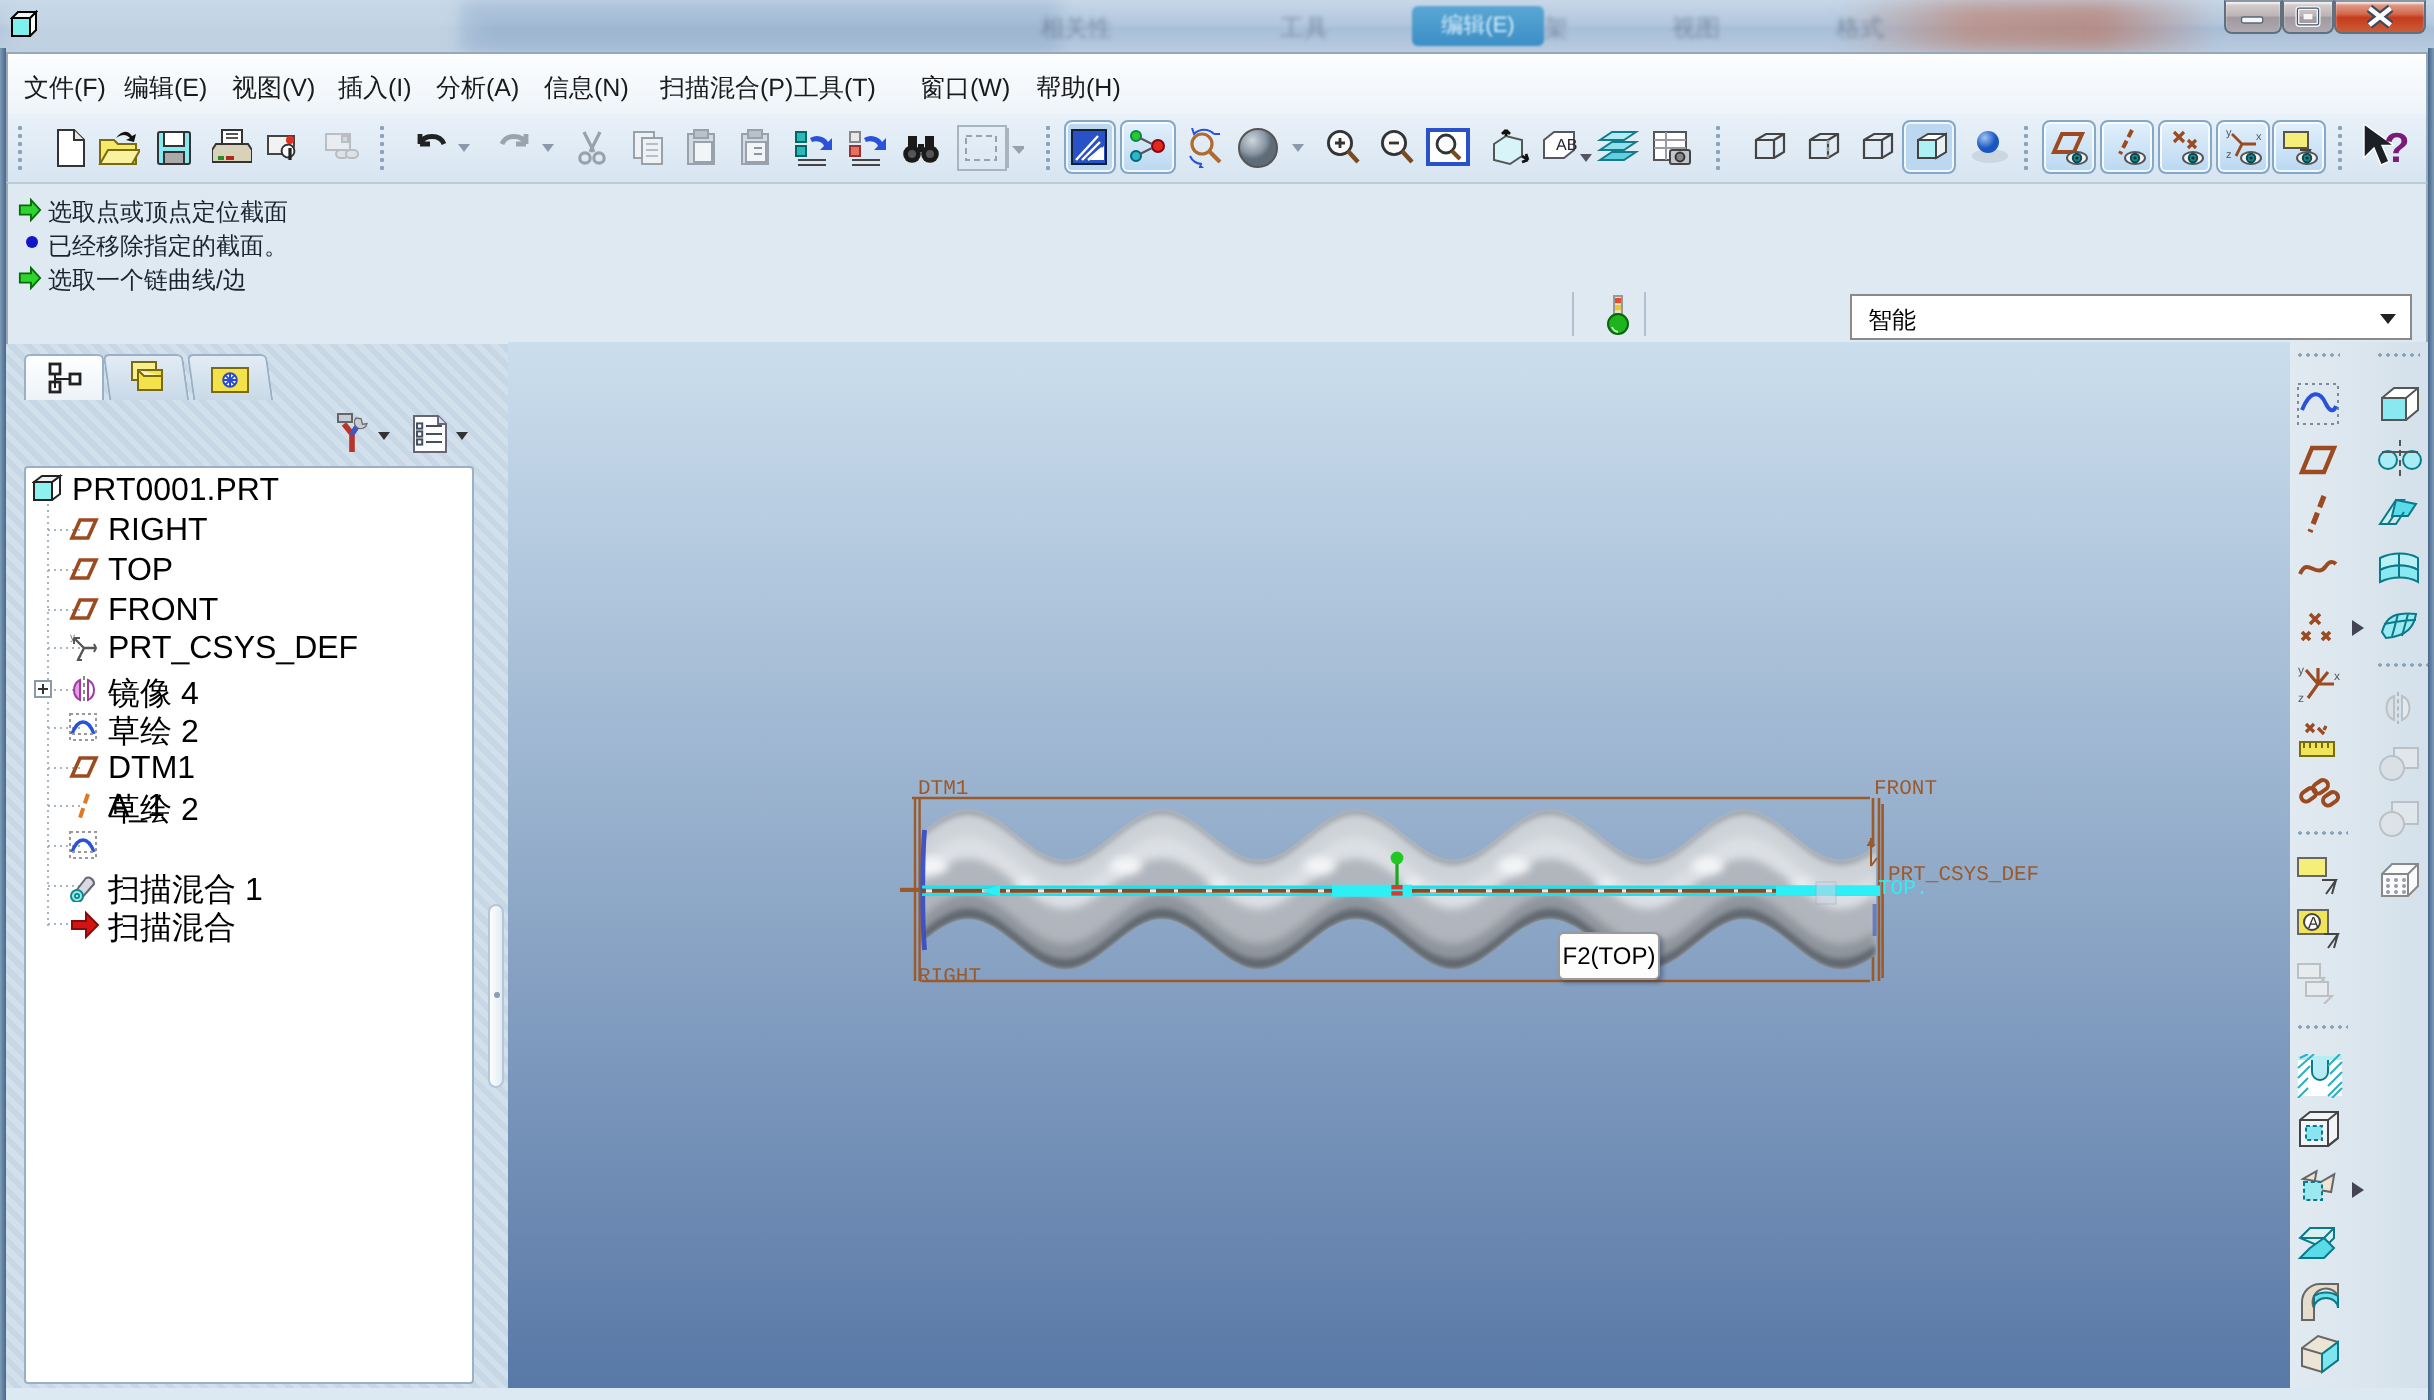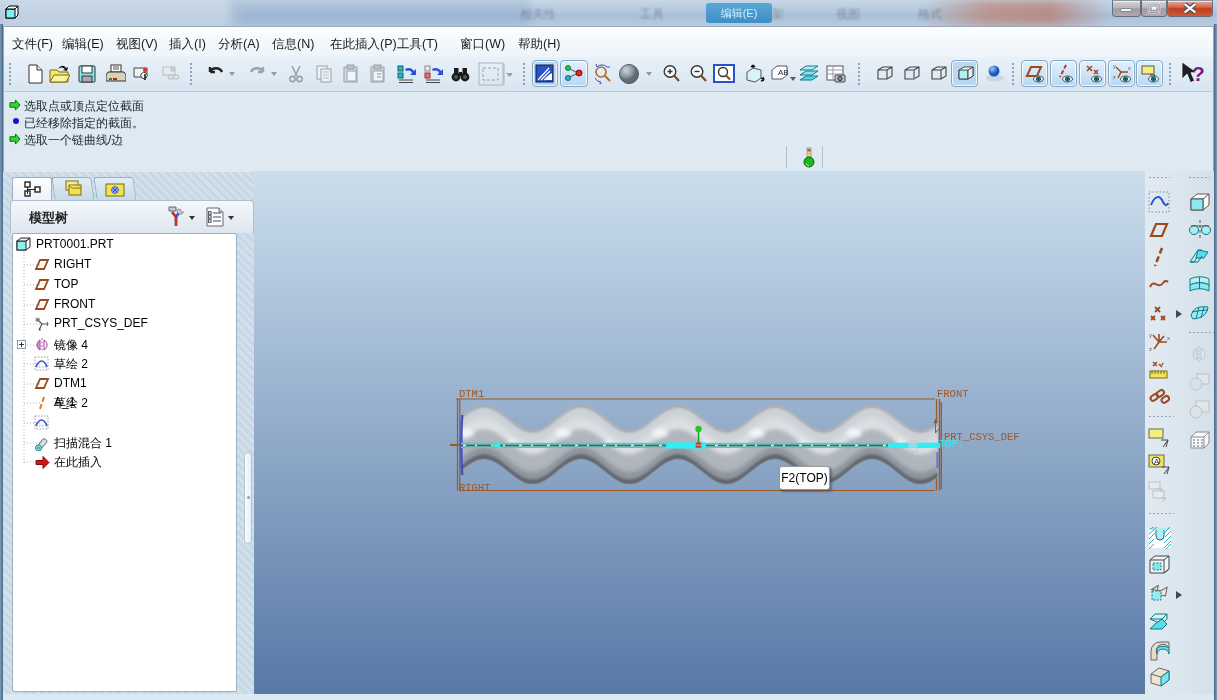--- a/index.html
+++ b/index.html
@@ -33,21 +33,21 @@
 #combo .ar{position:absolute;right:7px;top:9px;width:0;height:0;border-left:4.5px solid transparent;border-right:4.5px solid transparent;border-top:5px solid #222}
 
 #lp{left:3px;top:172px;width:257px;height:522px;background:repeating-linear-gradient(45deg,#d2e0ec 0 3px,#c8d7e6 3px 6px)}
 .tab{top:177px;height:23px;border:1px solid #9ab0c4;border-bottom:none;border-radius:3px 3px 0 0}
 #tab1{left:12px;width:40px;background:linear-gradient(180deg,#fdfefe,#eef3f8)}
 #tab2{left:53px;width:40px;background:linear-gradient(180deg,#e2ecf5,#c8d9e8);transform:skewX(8deg)}
 #tab3{left:95px;width:40px;background:linear-gradient(180deg,#e2ecf5,#c8d9e8);transform:skewX(8deg)}
 #mthead{left:10px;top:200px;width:244px;height:33px;background:linear-gradient(180deg,#f5f8fb,#dde6ef);border:1px solid #aebfd0;border-radius:4px 4px 0 0;border-bottom:none}
 #mthead b{position:absolute;left:18px;top:8px;font-size:13px;color:#222}
 #treebox{left:12px;top:233px;width:225px;height:459px;background:#fff;border:1px solid #9ab0c4;border-radius:2px}
-.trow{position:absolute;font-size:12px;color:#000;white-space:nowrap}
+.trow{position:absolute;font-size:16px;color:#000;white-space:nowrap}
 #sashthumb{left:244px;top:452px;width:8px;height:92px;background:linear-gradient(90deg,#fdfefe,#e3ecf4);border:1px solid #b5c7d6;border-radius:4px}
 
 #gfx{left:254px;top:171px;width:891px;height:523px;background:linear-gradient(180deg,#cbdeed 0%,#5878a6 100%)}
 #tooltip{left:779px;top:466px;width:51px;height:24px;background:#fdfdfd;border:1px solid #9a9a9a;border-radius:3px;box-shadow:1.5px 1.5px 2px rgba(40,60,90,.45);font-size:12px;color:#000;text-align:center;line-height:22px}
 
 #rtb{left:1145px;top:171px;width:69px;height:523px;background:linear-gradient(90deg,#e2eaf1,#d4e1ea)}
 
 #lbord{left:0;top:24px;width:3px;height:676px;background:linear-gradient(90deg,#7e9ab5,#46678c)}
 #rbord{left:1214px;top:24px;width:3px;height:676px;background:linear-gradient(90deg,#46678c,#7e9ab5)}
 #bbord{left:3px;top:694px;width:1211px;height:6px;background:#dce8f2}
@@ -88,21 +88,21 @@
         </svg>
       </div>
   </div>
   <div class="abs" id="menubar"></div>
   <span class="abs mi" style="left:12px">文件(F)</span>
   <span class="abs mi" style="left:62px">编辑(E)</span>
   <span class="abs mi" style="left:116px">视图(V)</span>
   <span class="abs mi" style="left:169px">插入(I)</span>
   <span class="abs mi" style="left:218px">分析(A)</span>
   <span class="abs mi" style="left:272px">信息(N)</span>
-  <span class="abs mi" style="left:330px">在此插入(P)</span>
+  <span class="abs mi" style="left:330px">扫描混合(P)</span>
   <span class="abs mi" style="left:397px">工具(T)</span>
   <span class="abs mi" style="left:460px">窗口(W)</span>
   <span class="abs mi" style="left:518px">帮助(H)</span>
   <div class="abs" id="toolbar"></div>
   <svg class="abs" style="left:26px;top:64px" width="18" height="20" viewBox="0 0 18 20">
       <path d="M3 1 h8 l5 5 v13 h-13 z" fill="#fff" stroke="#333"></path>
       <path d="M11 1 v5 h5" fill="#e8e8e8" stroke="#333"></path>
     </svg>
   <svg class="abs" style="left:48px;top:64px" width="22" height="20" viewBox="0 0 22 20">
       <path d="M2 6 h7 l2 2 h9 v10 h-18 z" fill="#f5e96a" stroke="#7a6a10"></path>
@@ -377,20 +377,24 @@
   </div>
   <svg class="abs" style="left:803px;top:147px" width="12" height="22" viewBox="0 0 12 22">
     <rect x="4" y="1" width="4" height="9" fill="#e8e0c8" stroke="#999"></rect>
     <rect x="4.5" y="2" width="3" height="2.6" fill="#e05030"></rect>
     <rect x="4.5" y="5.5" width="3" height="2.6" fill="#e8c830"></rect>
     <circle cx="6" cy="15" r="5" fill="#1eb41e" stroke="#0a650a"></circle>
     <path d="M3 16.5 a4 4 0 0 0 3 2.5" stroke="#b8f0b8" fill="none"></path>
   </svg>
   <div class="abs" style="left:786px;top:146px;width:1px;height:22px;background:#b0c2d2"></div>
   <div class="abs" style="left:822px;top:146px;width:1px;height:22px;background:#b0c2d2"></div>
+  <div class="abs" id="combo">
+      <span>智能</span>
+      <div class="ar"></div>
+    </div>
   <div class="abs" id="lp"></div>
   <div class="abs tab" id="tab2"></div>
   <div class="abs tab" id="tab3"></div>
   <div class="abs tab" id="tab1"></div>
   <svg class="abs" style="left:22px;top:181px" width="20" height="16" viewBox="0 0 20 16">
     <g fill="#fff" stroke="#222" stroke-width="1.4">
         <rect x="3" y="1" width="5" height="5"></rect>
         <rect x="3" y="10" width="5" height="5"></rect>
         <rect x="13" y="6" width="5" height="5"></rect>
       </g>
@@ -401,23 +405,20 @@
         <rect x="4" y="1" width="12" height="9" fill="#f7ef8e" stroke="#7a6a10"></rect>
         <rect x="7" y="5" width="12" height="10" fill="#f3e24a" stroke="#7a6a10"></rect>
         <path d="M7 5 l3 3 h9" fill="#fbf6c0" stroke="#7a6a10"></path>
       </g>
   </svg>
   <svg class="abs" style="left:105px;top:182px" width="20" height="15" viewBox="0 0 20 15">
     <rect x="1" y="2" width="18" height="12" fill="#f3e24a" stroke="#7a6a10"></rect>
     <circle cx="10" cy="8" r="3.4" fill="#fff" stroke="#2a4ad0"></circle>
     <path d="M10 5 v6 M7 8 h6 M7.8 5.8 l4.4 4.4 M12.2 5.8 l-4.4 4.4" stroke="#2a4ad0"></path>
   </svg>
-  <div class="abs" id="mthead">
-      <b>模型树</b>
-    </div>
   <svg class="abs" style="left:165px;top:206px" width="22" height="22" viewBox="0 0 22 22">
     <path d="M7 6 l4 5 v9" stroke="#b8332a" stroke-width="2.8" fill="none"></path>
     <path d="M15 5 l-4 6" stroke="#3a58c8" stroke-width="2.8" fill="none"></path>
     <path d="M4 1 h7 v4 h-7 z" fill="#c9ccd2" stroke="#666"></path>
     <path d="M13 3 a3.2 3.2 0 1 0 5.5 2.8 l-2.3 .4 l-.6 -2.8 z" fill="#c9ccd2" stroke="#666" stroke-width=".6"></path>
   </svg>
   <div class="abs dd" style="left:189px;top:216px;border-top-color:#333"></div>
   <svg class="abs" style="left:205px;top:206px" width="20" height="22" viewBox="0 0 20 22">
     <path d="M2 2 h12 l4 4 v14 h-16 z" fill="#fdfdfd" stroke="#667"></path>
     <path d="M14 2 v4 h4" fill="#dde" stroke="#667"></path>
@@ -503,21 +504,21 @@
   <span class="abs trow" style="left:54px;top:395px">草绘 2</span>
   <svg class="abs" style="left:34px;top:435px" width="16" height="16" viewBox="0 0 16 16">
       <path d="M2 13 L9 4 a3 3 0 0 1 4 3 L6 15 Z" fill="#d8dce2" stroke="#667"></path>
       <circle cx="4.5" cy="13" r="3" fill="#9fe8e8" stroke="#0a8a8a"></circle>
       <circle cx="4.5" cy="13" r="1" fill="#fff" stroke="#0a8a8a"></circle>
     </svg>
   <span class="abs trow" style="left:54px;top:435px">扫描混合 1</span>
   <svg class="abs" style="left:34px;top:454px" width="16" height="16" viewBox="0 0 16 16">
       <path d="M2 6.5 h7 v-4 l6 6 -6 6 v-4 h-7 z" fill="#d41414" stroke="#8a0a0a"></path>
     </svg>
-  <span class="abs trow" style="left:54px;top:454px">在此插入</span>
+  <span class="abs trow" style="left:54px;top:454px">扫描混合</span>
   <svg class="abs" style="left:17px;top:340px" width="9" height="9" viewBox="0 0 9 9">
       <rect x="0.5" y="0.5" width="8" height="8" fill="#fff" stroke="#8a98a8"></rect>
       <path d="M2 4.5 h5 M4.5 2 v5" stroke="#333"></path>
     </svg>
   <div class="abs" id="sashthumb"></div>
   <div class="abs" style="left:247px;top:496px;width:3px;height:3px;border-radius:50%;background:#8aa0b4"></div>
   <div class="abs" id="gfx"></div>
 <svg class="abs" style="left:254px;top:171px" width="891" height="523" viewBox="254 171 891 523">
   <defs>
     <filter id="blur1">

